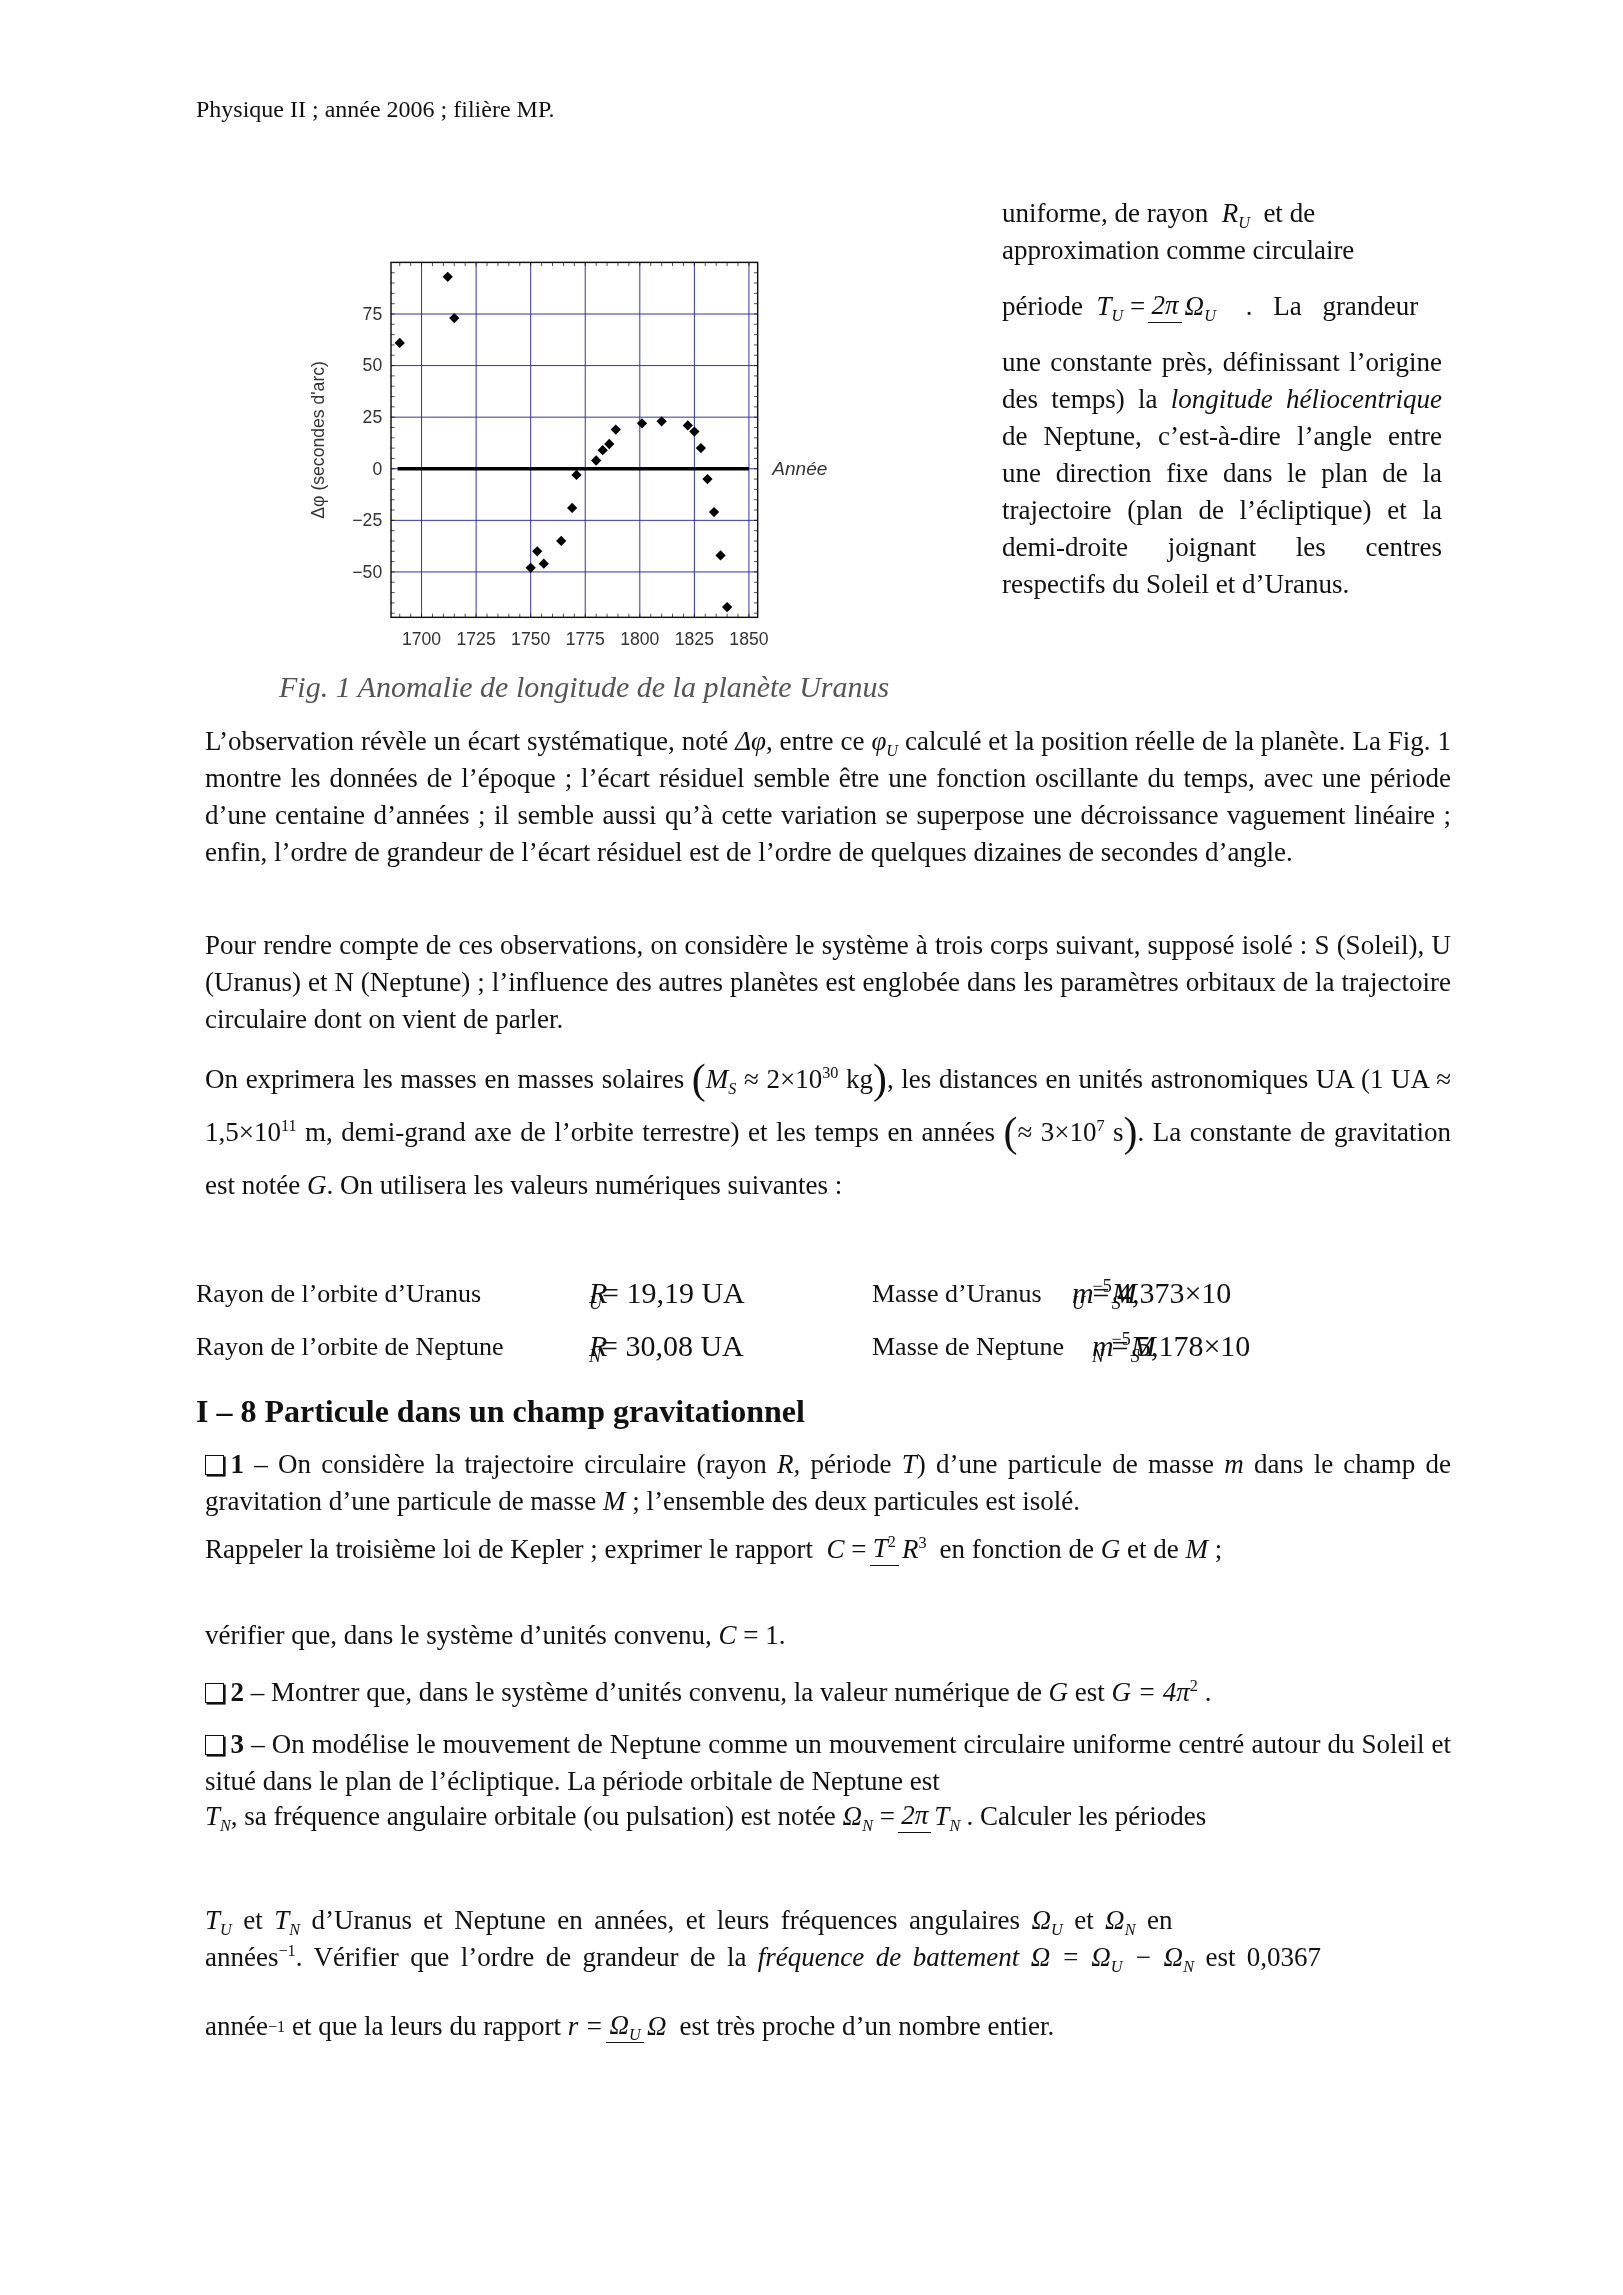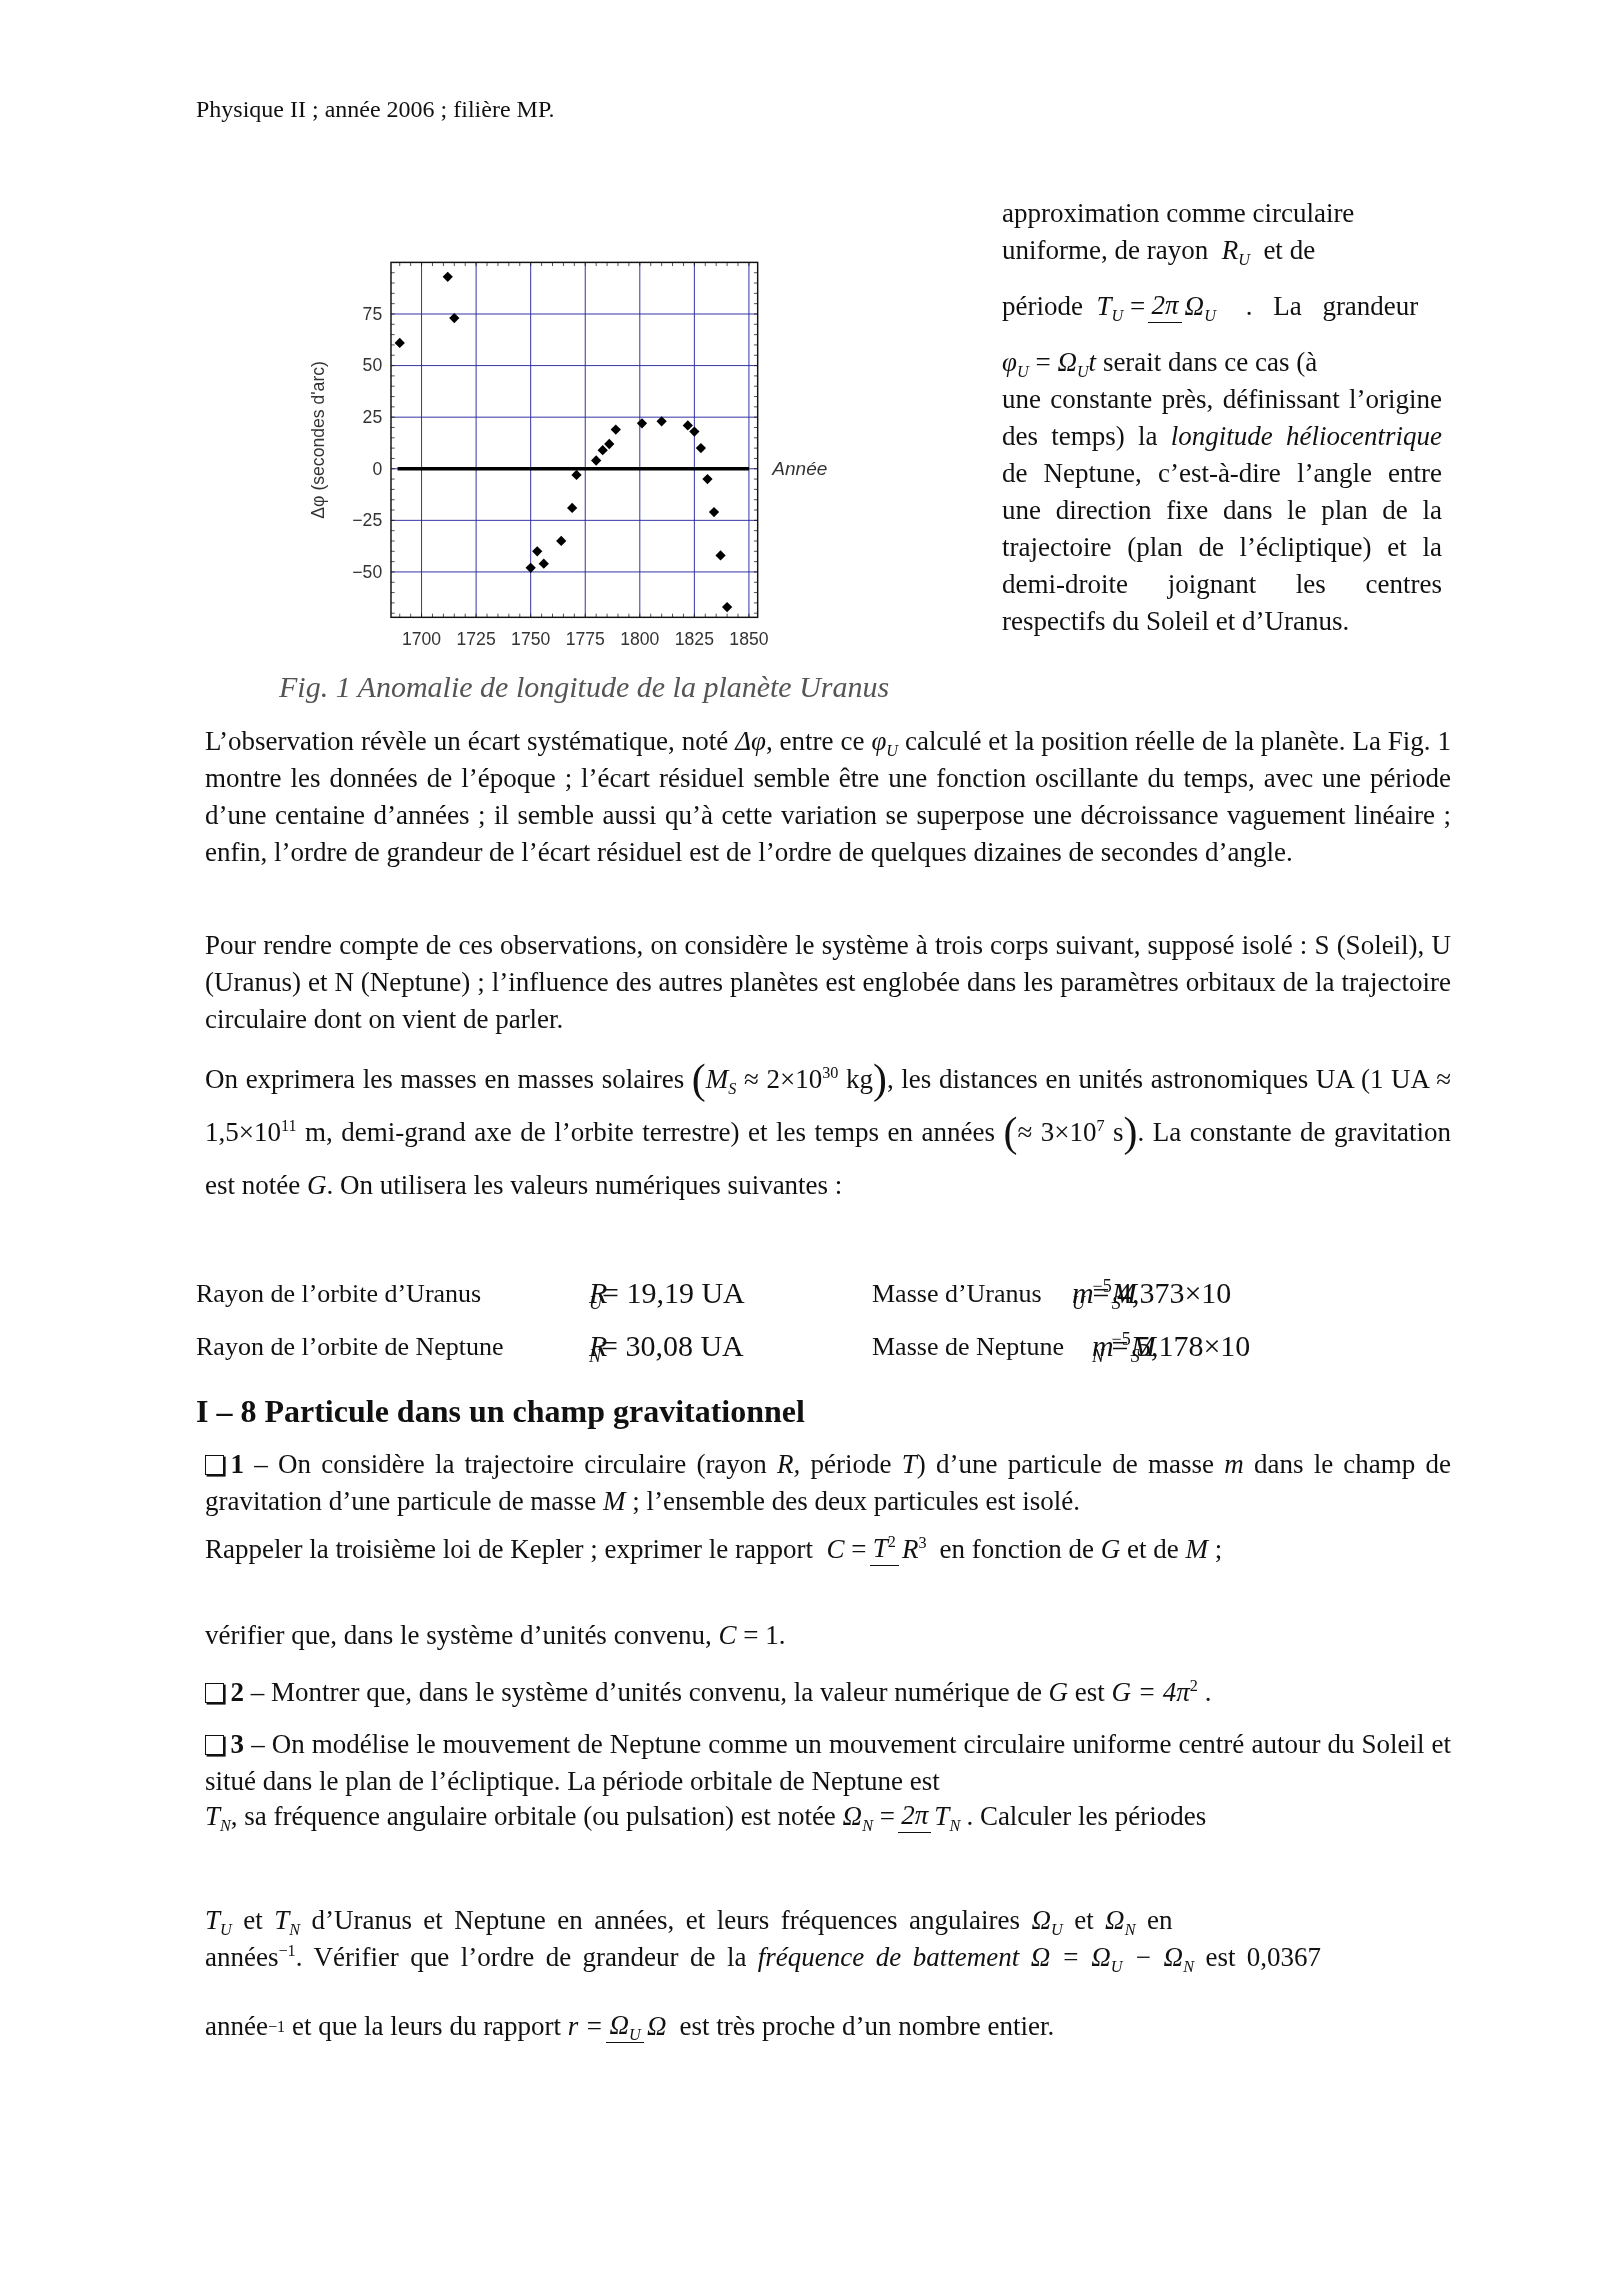--- a/index.html
+++ b/index.html
@@ -212,31 +212,30 @@
       <polygon points="552.6190476190476,282.25581395348837 559.6190476190476,289.25581395348837 552.6190476190476,296.25581395348837 545.6190476190476,289.25581395348837" fill="#000"></polygon>
       <polygon points="561.547619047619,324.4651162790698 568.547619047619,331.4651162790698 561.547619047619,338.4651162790698 554.547619047619,331.4651162790698" fill="#000"></polygon>
       <polygon points="570.4761904761905,369.48837209302326 577.4761904761905,376.48837209302326 570.4761904761905,383.48837209302326 563.4761904761905,376.48837209302326" fill="#000"></polygon>
       <polygon points="579.4047619047619,428.5813953488372 586.4047619047619,435.5813953488372 579.4047619047619,442.5813953488372 572.4047619047619,435.5813953488372" fill="#000"></polygon>
       <polygon points="588.3333333333333,498.93023255813955 595.3333333333333,505.93023255813955 588.3333333333333,512.9302325581396 581.3333333333333,505.93023255813955" fill="#000"></polygon>
     </svg>
 </div>
 <div class="caption">Fig. 1 Anomalie de longitude de la planète Uranus</div>
 
 <div class="rcol" style="top:195px;">
+  <div><span>uniforme, de rayon</span>&nbsp;&nbsp;<span class="m">R</span><sub>U</sub>&nbsp;&nbsp;<span>et de</span></div>
   <div>approximation comme circulaire</div>
-  <div><span>uniforme, de rayon</span>&nbsp;&nbsp;<span class="m">R</span><sub>U</sub>&nbsp;&nbsp;<span>et de</span></div>
   <div style="display:flex;align-items:center;justify-content:space-between;height:75px;">
     <span><span>période</span>&nbsp;&nbsp;<span class="m">T</span><sub>U</sub> <span>=</span></span>
     <span class="frac">
         <span class="num m">2π</span>
         <span class="den"><span class="m">Ω</span><sub>U</sub></span>
       </span>
     <span style="flex:1;text-align:center;word-spacing:14px;">. La grandeur</span>
   </div>
-  <div><span class="m">φ</span><sub>U</sub> = <span class="m">Ω</span><sub>U</sub><span class="m">t</span> <span>serait dans ce cas (à</span></div>
   <div><span>une constante près, définissant l’origine des temps) la</span> <i>longitude héliocentrique</i> <span>de Neptune, c’est-à-dire l’angle entre une direction fixe dans le plan de la trajectoire (plan de l’écliptique) et la demi-droite joignant les centres respectifs du Soleil et d’Uranus.</span></div>
 </div>
 
 <div class="p" style="top:723px;">
   <span>L’observation révèle un écart systématique, noté</span> <span class="m">Δφ</span><span>, entre ce</span> <span class="m">φ</span><sub>U</sub> <span>calculé et la position réelle de la planète. La Fig. 1 montre les données de l’époque ; l’écart résiduel semble être une fonction oscillante du temps, avec une période d’une centaine d’années ; il semble aussi qu’à cette variation se superpose une décroissance vaguement linéaire ; enfin, l’ordre de grandeur de l’écart résiduel est de l’ordre de quelques dizaines de secondes d’angle.</span>
 </div>
 
 <div class="p" style="top:927px;">Pour rendre compte de ces observations, on considère le système à trois corps suivant, supposé isolé : S (Soleil), U (Uranus) et N (Neptune) ; l’influence des autres planètes est englobée dans les paramètres orbitaux de la trajectoire circulaire dont on vient de parler.</div>
 
 <div class="p" style="top:1053px;line-height:53px;">

